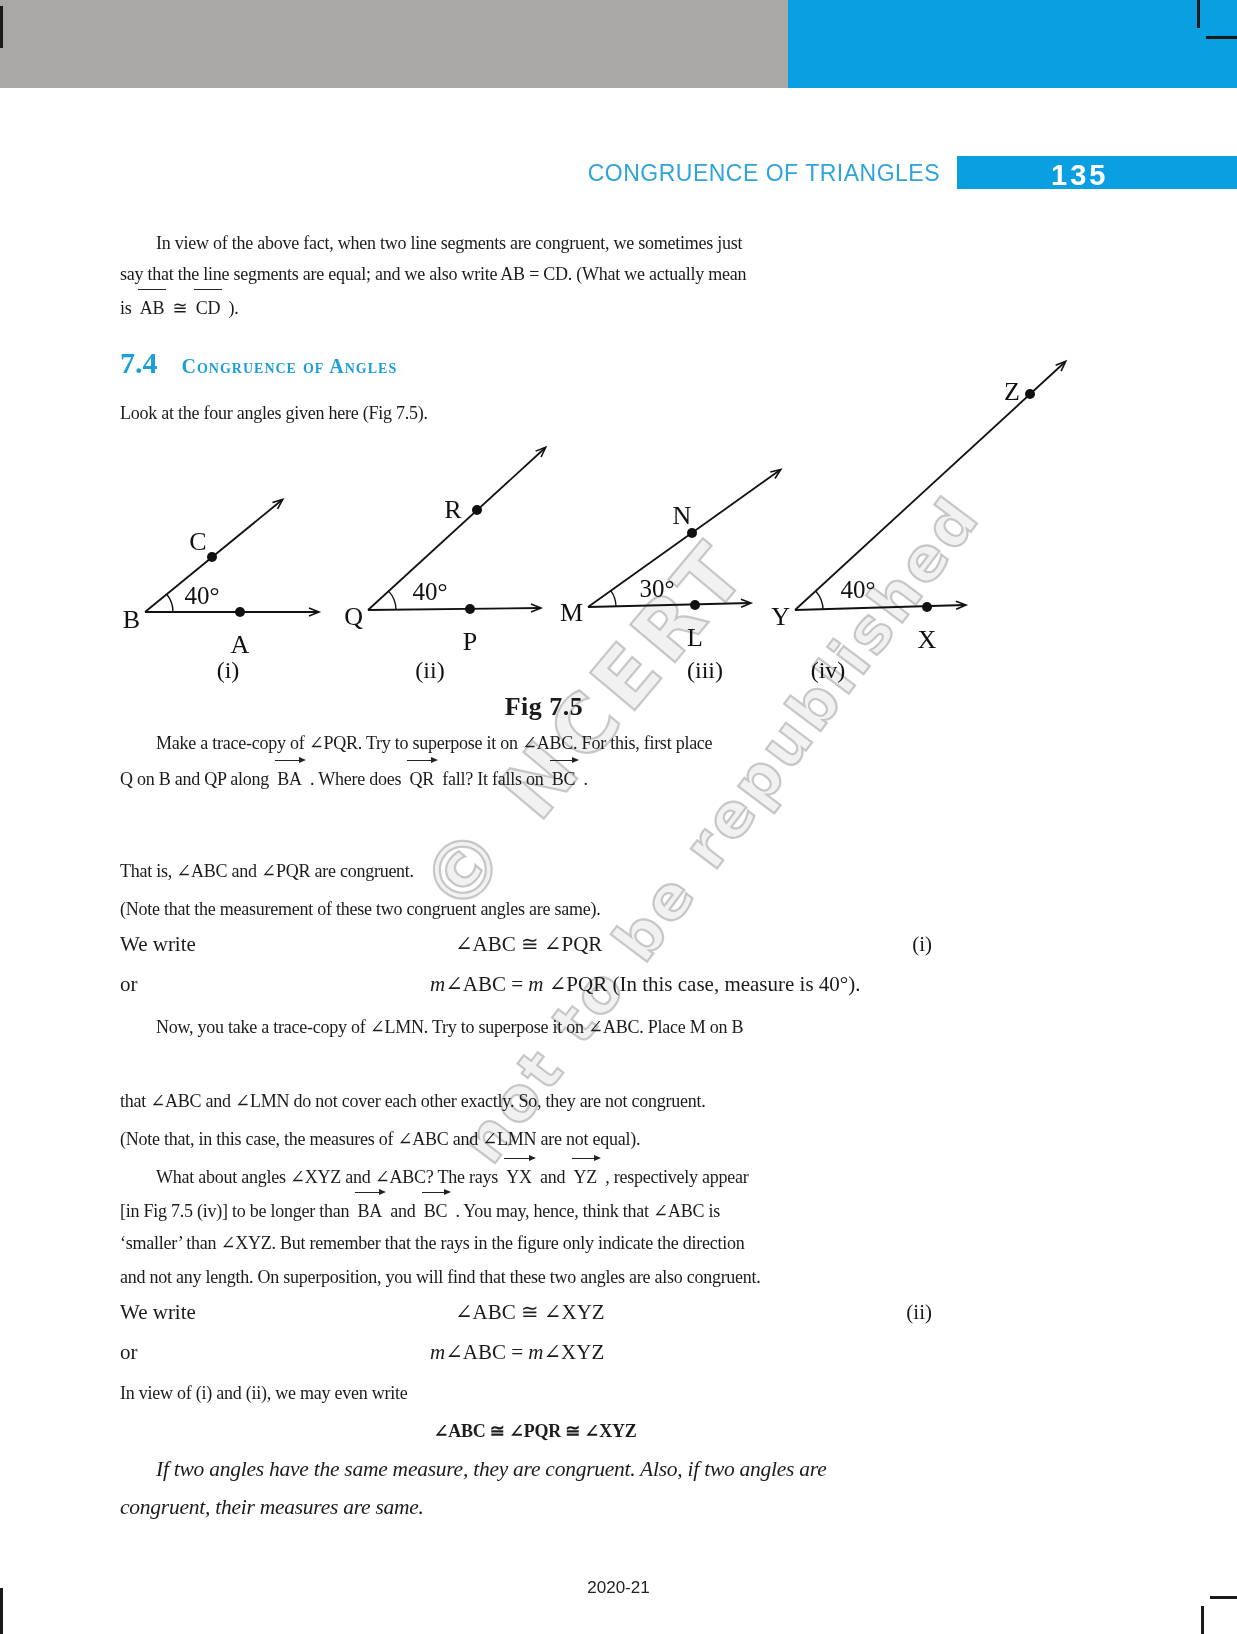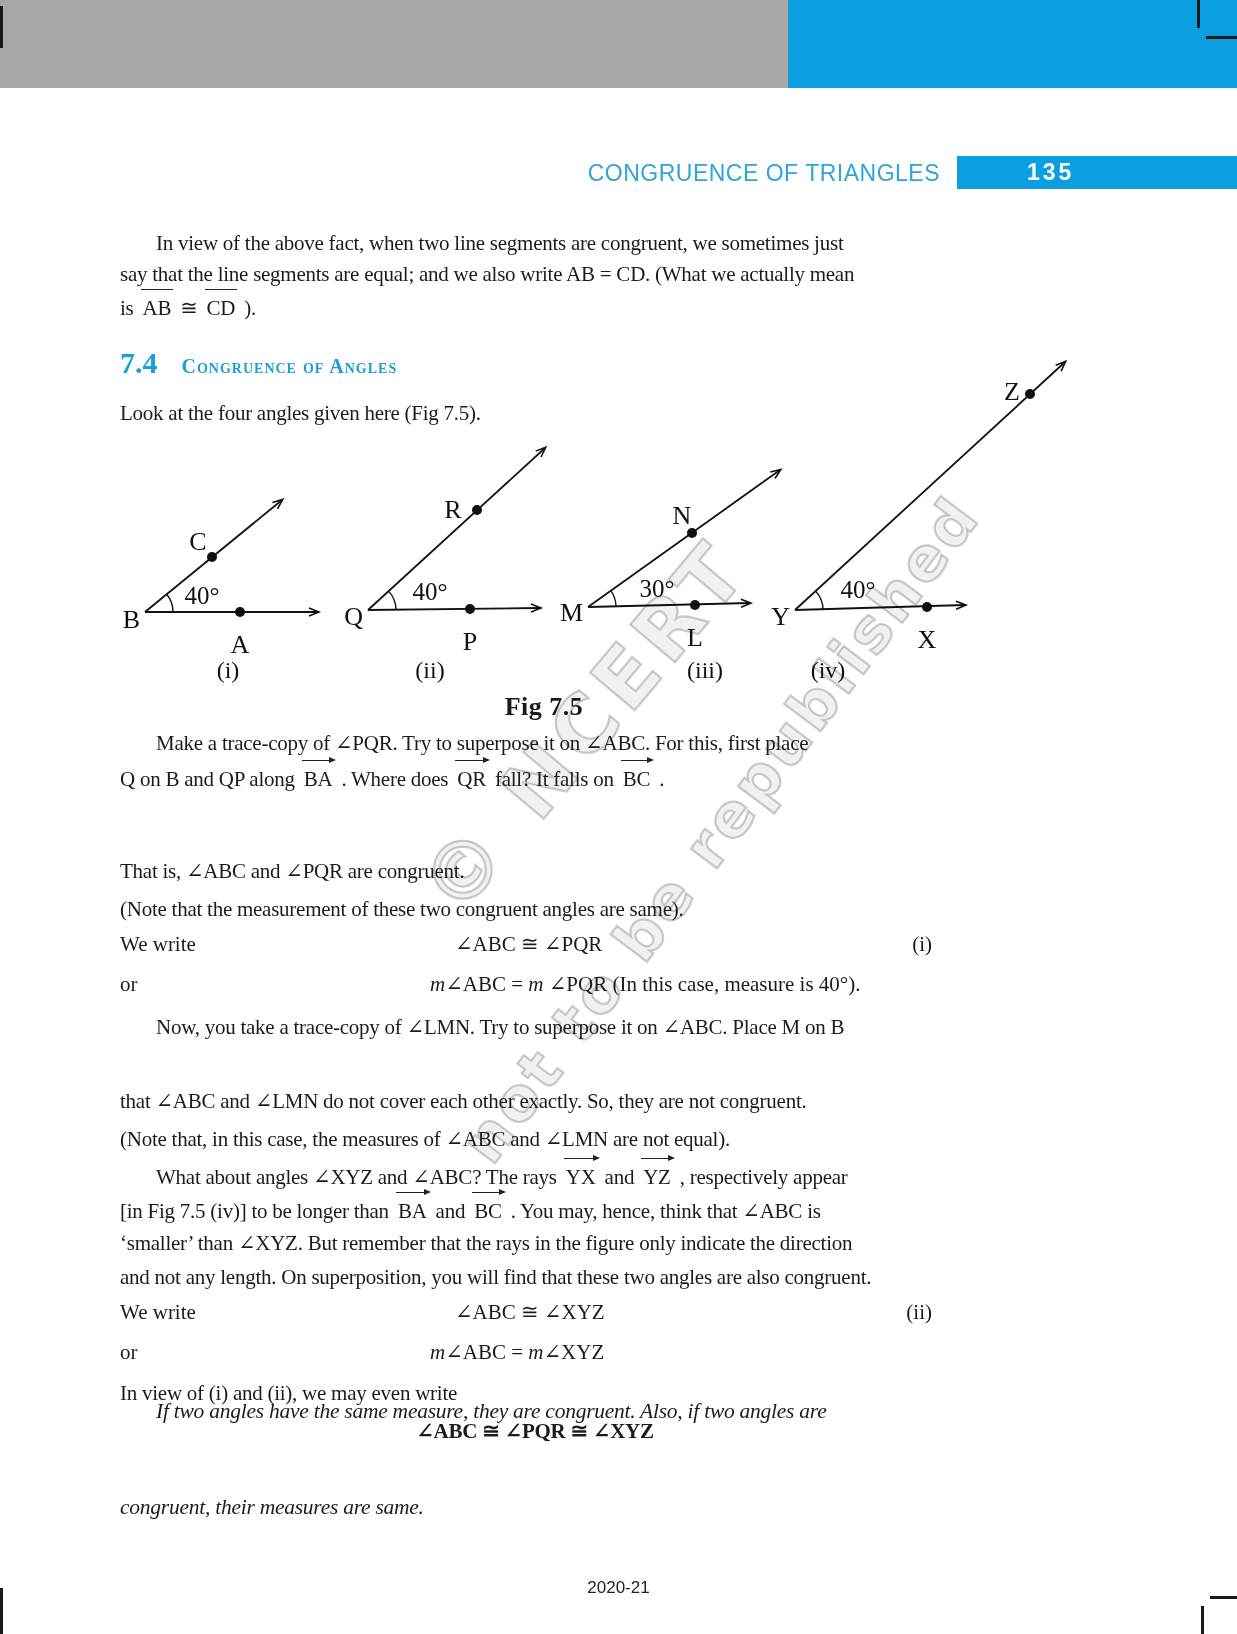--- a/index.html
+++ b/index.html
@@ -8,31 +8,31 @@
   
   .bar-gray{position:absolute;left:0;top:0;width:788px;height:88px;background:#a9a8a6;}
   .bar-blue{position:absolute;left:788px;top:0;width:449px;height:88px;background:#0a9fe0;}
   
   .crop{position:absolute;background:#1a1a1a;}
   
   .chap-title{position:absolute;top:160px;left:440px;width:500px;text-align:right;
       font-family:"Liberation Sans","DejaVu Sans",sans-serif;font-size:23px;font-weight:400;
       color:#2fa3da;letter-spacing:.5px;}
   .pagenum-box{position:absolute;left:957px;top:156px;width:280px;height:33px;background:#0a9fe0;}
-  .pagenum-box span{display:block;padding-left:70px;padding-top:3px;
-      font-family:"Liberation Sans","DejaVu Sans",sans-serif;font-size:23px;font-weight:bold;
+  .pagenum-box span{display:block;padding-left:94px;padding-top:3px;
+      font-family:"Liberation Sans","DejaVu Sans",sans-serif;font-size:29px;font-weight:bold;
       color:#ffffff;letter-spacing:3px;}
   
   .wm{position:absolute;z-index:0;font-family:"DejaVu Sans",sans-serif;font-weight:700;
       color:rgba(190,190,190,0.22);-webkit-text-stroke:2.2px rgba(158,158,158,0.55);
       white-space:nowrap;text-align:center;}
   .wm1{left:350px;top:680px;width:470px;font-size:80px;letter-spacing:8px;transform:rotate(-50deg);}
   .wm2{left:330px;top:828px;width:730px;font-size:60px;letter-spacing:4px;transform:rotate(-53deg);}
   
-  .tl{position:absolute;left:120px;width:830px;white-space:nowrap;font-size:21px;
+  .tl{position:absolute;left:120px;width:830px;white-space:nowrap;font-size:18px;
       letter-spacing:-0.25px;line-height:30px;z-index:1;}
   .ind{padding-left:36px;}
   .center{text-align:center;}
   .italic{font-style:italic;font-size:21.5px;}
   
   .sect{position:absolute;left:120px;top:346px;z-index:1;color:#1b9ed9;
         font-family:"Liberation Serif","DejaVu Serif",serif;}
   .sect .num{font-size:30px;font-weight:bold;margin-right:24px;}
   .sect .ttl{font-size:20px;font-weight:bold;font-variant:small-caps;letter-spacing:1px;}
   
@@ -182,17 +182,17 @@
     <span class="eqn">(ii)</span>
   </div>
   <div class="eqrow" style="top:1340px;">
     <span class="eql">or</span>
     <span class="eqe2"><span class="sg-i">m</span>∠ABC = <span class="sg-i">m</span>∠XYZ</span>
   </div>
 
   <div class="tl" style="top:1378px;">In view of (i) and (ii), we may even write</div>
   <div class="tl center" style="top:1416px;font-weight:bold;">∠ABC ≅ ∠PQR ≅ ∠XYZ</div>
 
-  <div class="tl italic ind" style="top:1396px;">If two angles have the same measure, they are congruent. Also, if two angles are</div>
+  <div class="tl italic ind" style="top:1454px;">If two angles have the same measure, they are congruent. Also, if two angles are</div>
   <div class="tl italic" style="top:1492px;">congruent, their measures are same.</div>
 
   <div class="footer">2020-21</div>
 </div>
 
 </body></html>

